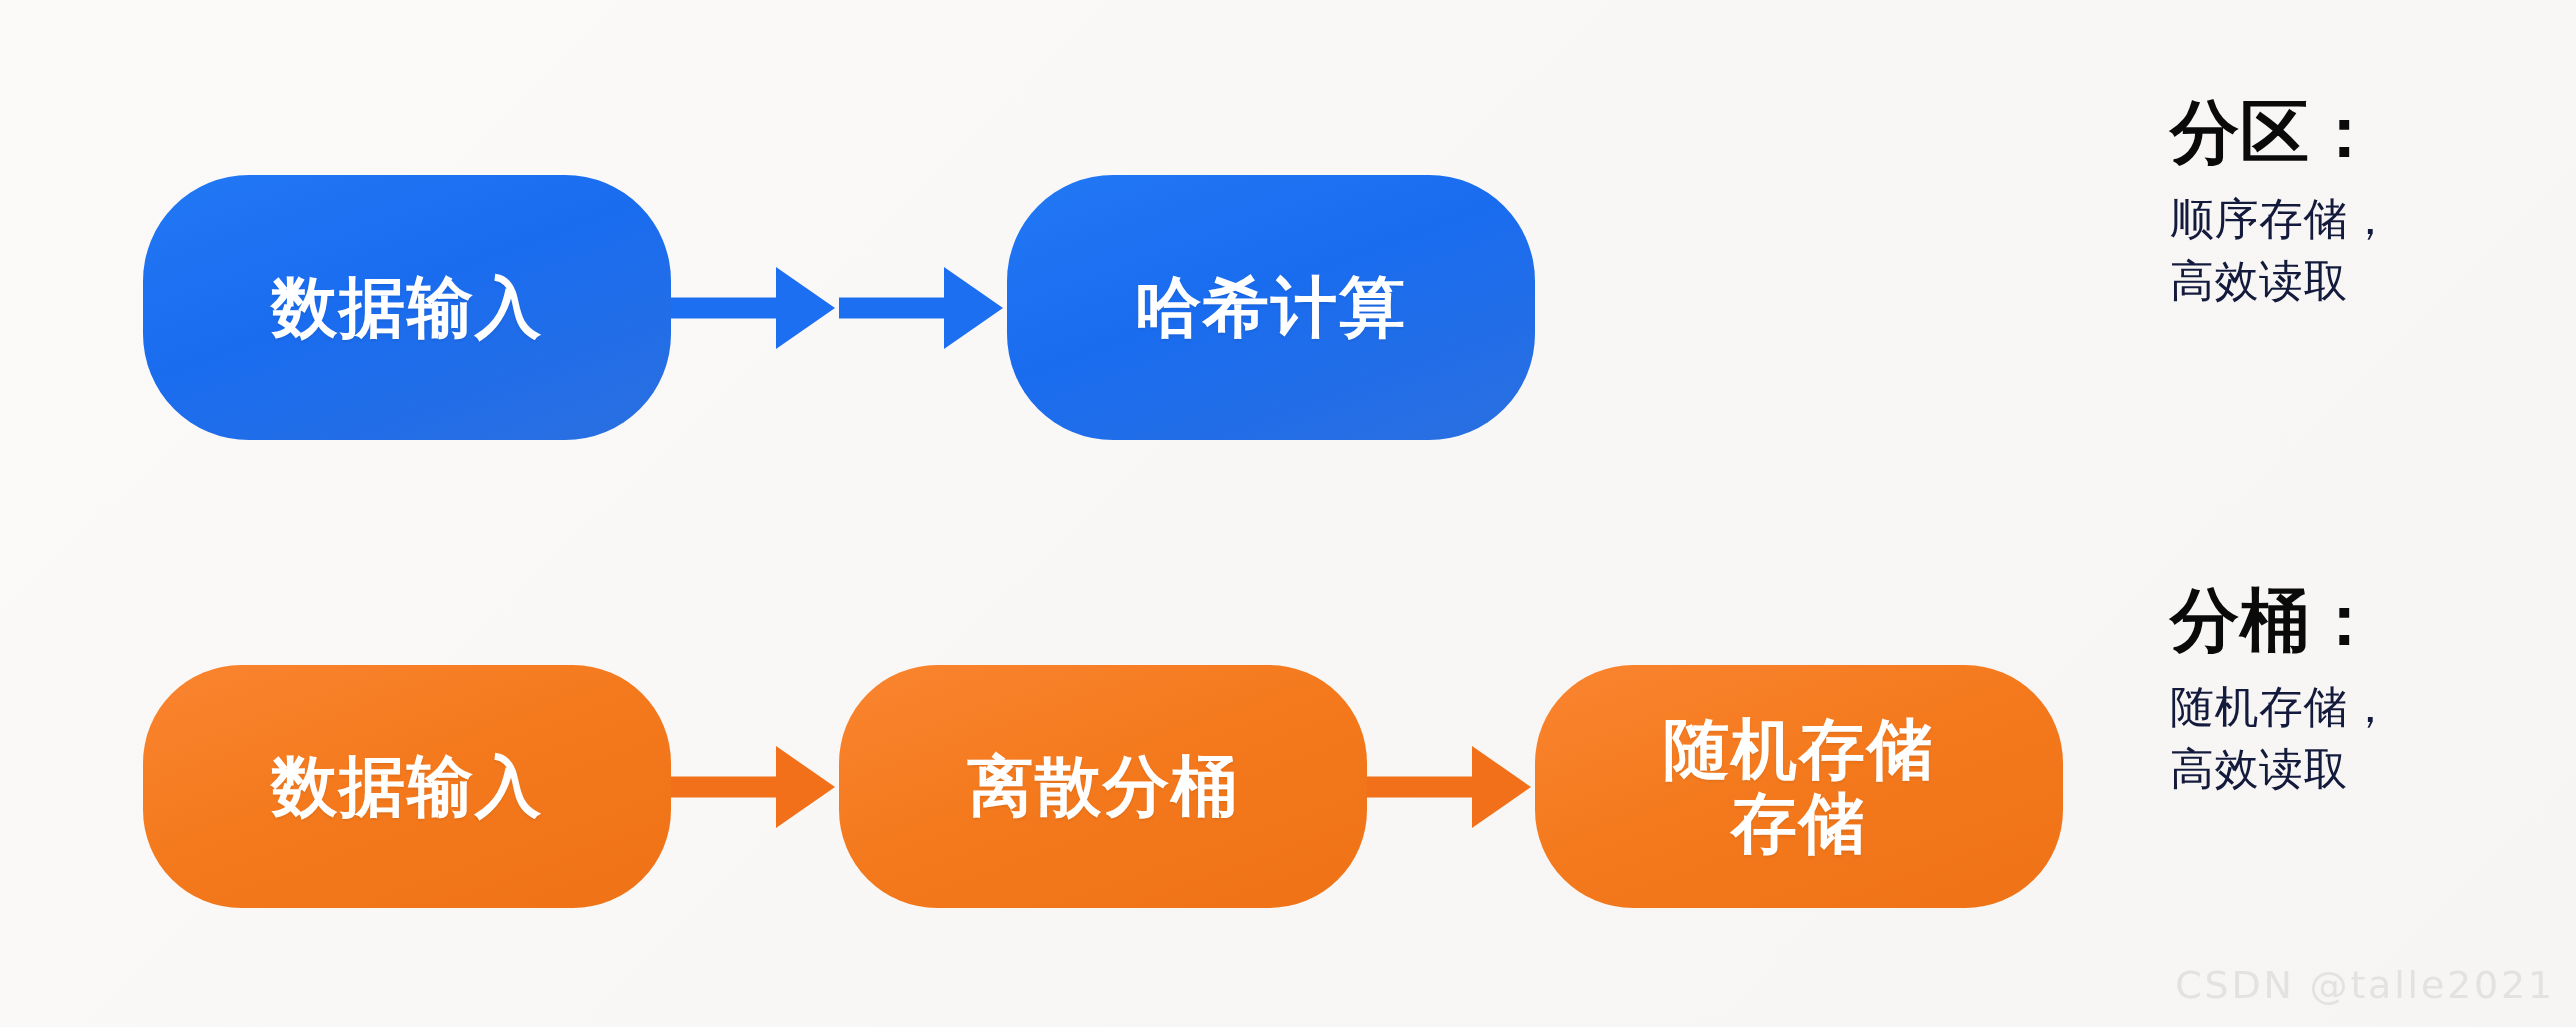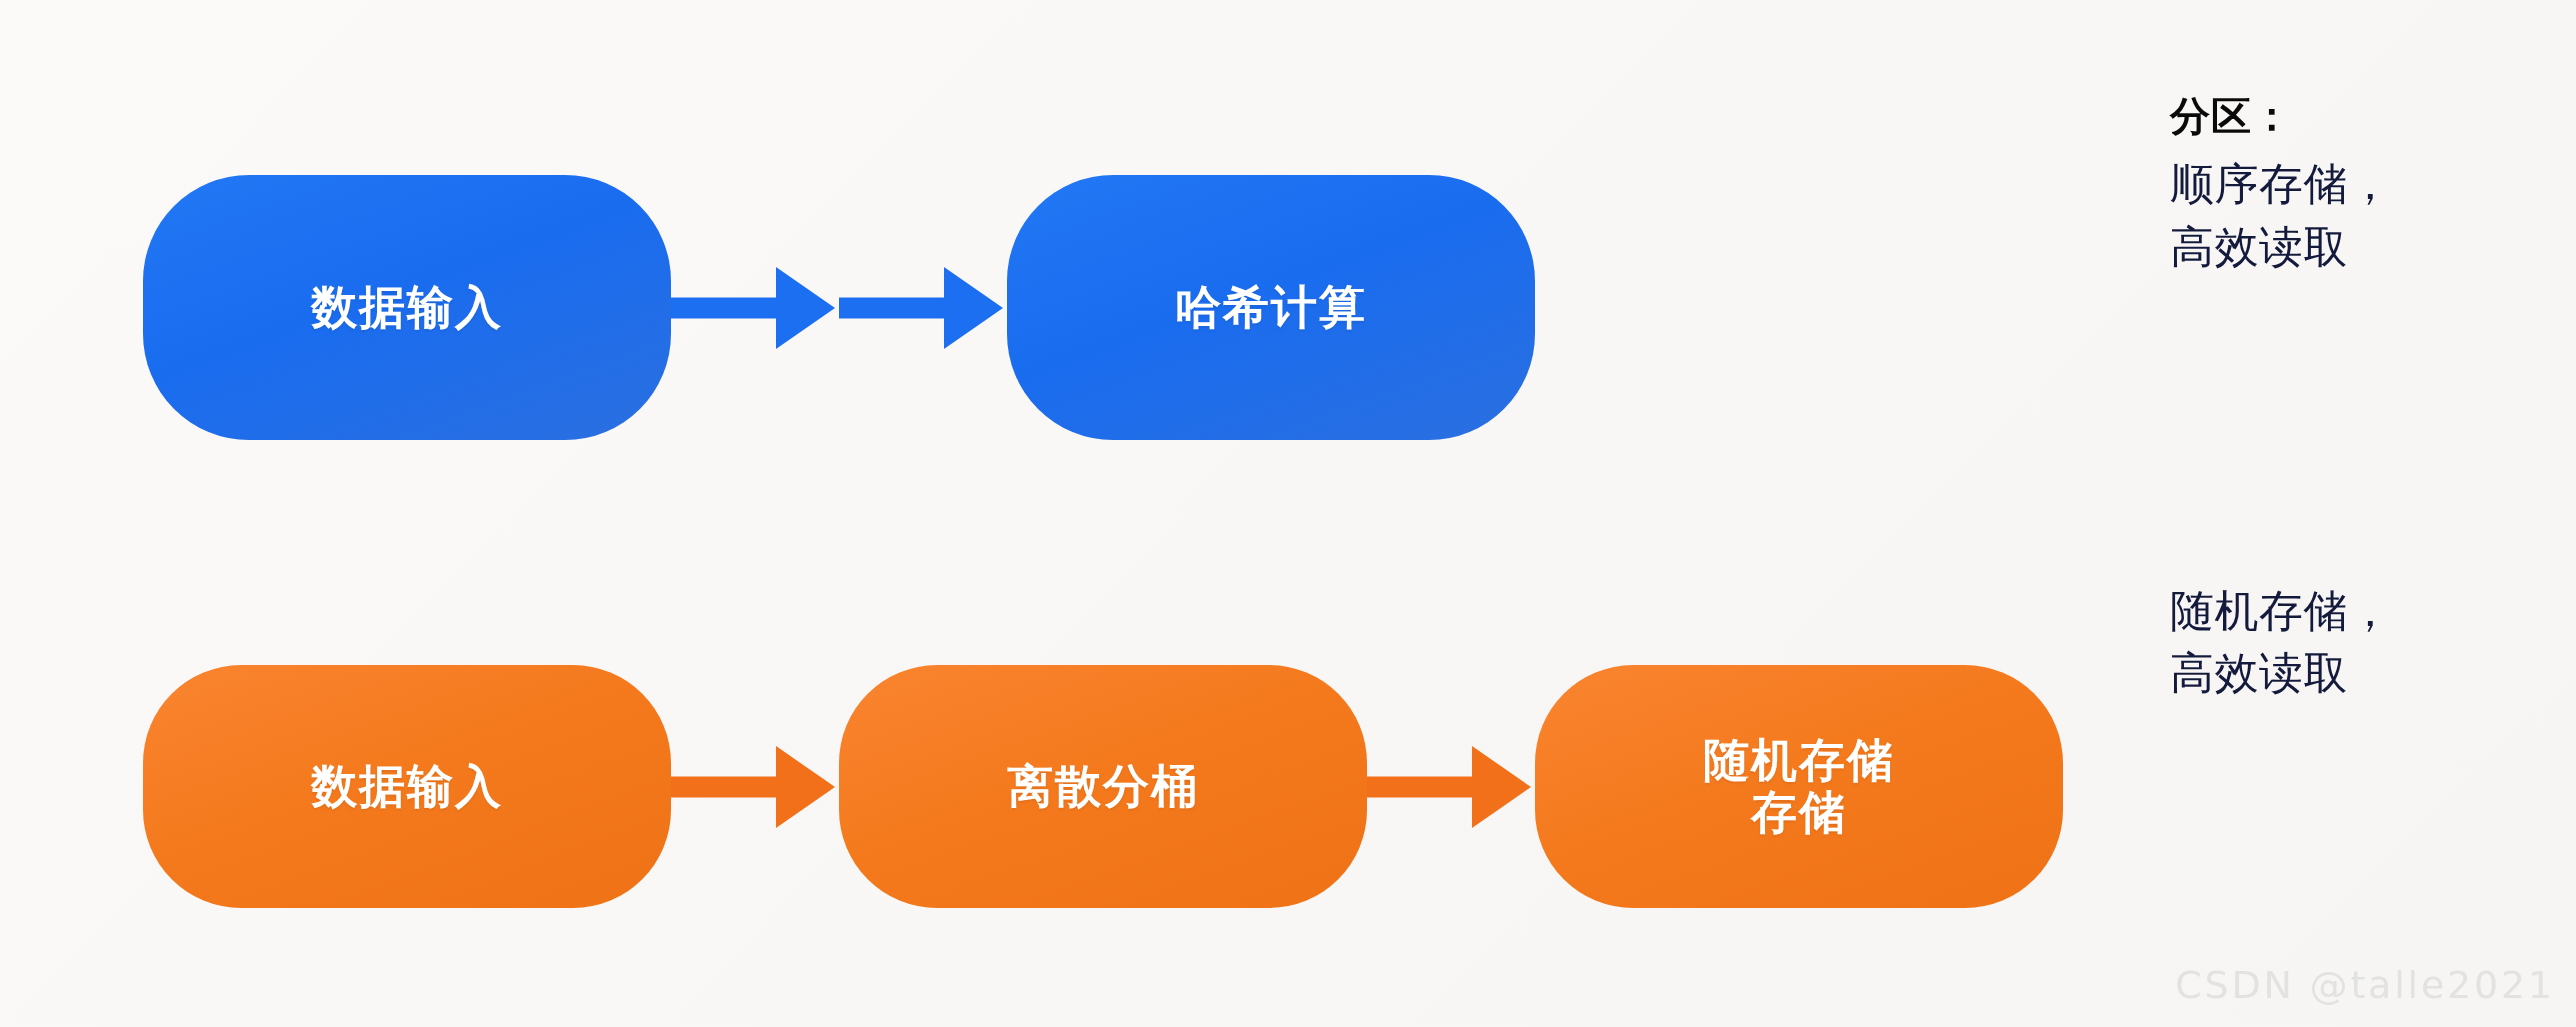--- a/index.html
+++ b/index.html
@@ -33,21 +33,21 @@
   .node {
     width: 528px;
     height: 265px;
     border-radius: 106px / 106px;
     display: flex;
     align-items: center;
     justify-content: center;
     text-align: center;
     color: #ffffff;
     font-weight: 700;
-    font-size: 46px;
+    font-size: 66px;
     line-height: 1.12;
     letter-spacing: 1.9px;
     box-sizing: border-box;
     flex: 0 0 auto;
     position: relative;
   }
   #row-bucket .node {
     height: 243px;
     border-radius: 98px / 98px;
   }
@@ -96,21 +96,21 @@
 
   
   .annotation {
     position: absolute;
     width: 396px;
   }
   #annotation-partition { left: 2170px; top: 92px; }
   #annotation-bucket    { left: 2170px; top: 580px; }
 
   .annotation .ann-title {
-    font-size: 40px;
+    font-size: 69px;
     font-weight: 700;
     color: #0a0a0a;
     letter-spacing: 0.9px;
     line-height: 1.2;
     margin-bottom: 13.2px;
     white-space: nowrap;
   }
   .annotation .ann-body {
     font-size: 44px;
     font-weight: 400;
@@ -188,20 +188,21 @@
     </div>
 
     <div class="node orange">
       <span class="label">随机存储
 存储</span>
     </div>
 
   </div>
 
   <div class="annotation" id="annotation-bucket">
+    <div class="ann-title">分桶：</div>
     <div class="ann-body">随机存储，
 高效读取</div>
   </div>
 
   <div id="watermark">CSDN @talle2021</div>
 
 </div>
 
 
 </body></html>

